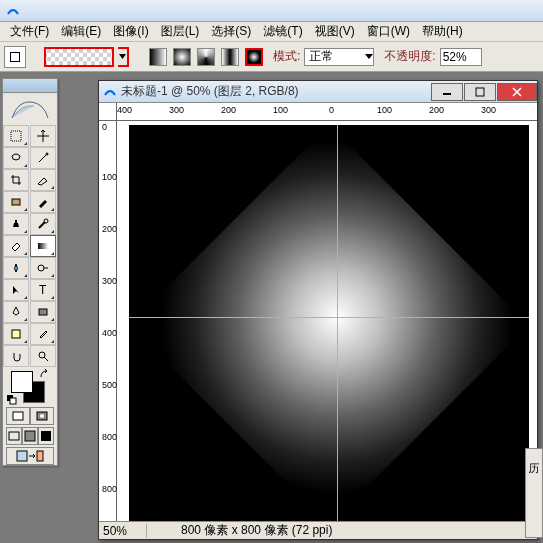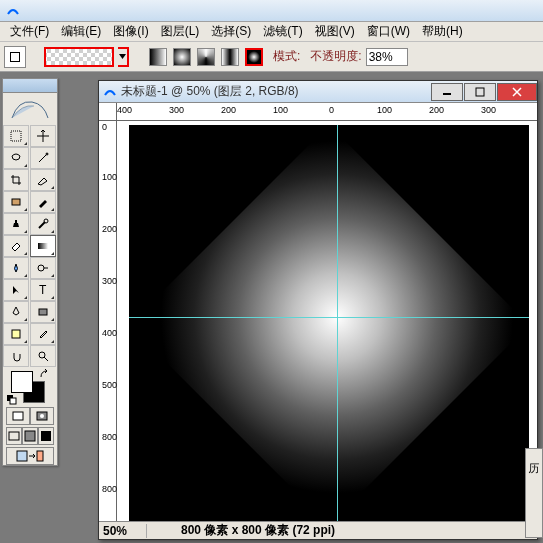--- a/index.html
+++ b/index.html
@@ -57,21 +57,21 @@
 .ruler-h { position: absolute; top: 0; left: 18px; right: 0; height: 18px; background: #fff; border-bottom: 1px solid #666; font-size: 9px; }
 .ruler-v { position: absolute; top: 18px; left: 0; width: 18px; background: #fff; border-right: 1px solid #666; bottom: 0; font-size: 9px; }
 .rtick-h { position: absolute; top: 2px; font-size: 9px; }
 .rtick-v { position: absolute; left: 3px; font-size: 9px; writing-mode: horizontal-tb; line-height: 1; }
 .canvas-area { position: absolute; top: 18px; left: 18px; right: 0; bottom: 0; background: #fff; overflow: hidden; }
 .canvas { position: absolute; top: 4px; left: 12px; width: 400px; height: 400px; background: #000; }
 .diamond { position: absolute; top: 0; left: 0; width: 100%; height: 100%; background: radial-gradient(ellipse 55% 55% at 52% 48%, #fff 0%, #c0c0c0 20%, #606060 45%, #202020 65%, #000 80%); clip-path: polygon(50% 0%, 100% 50%, 50% 100%, 0% 50%); }
 .guide-v { position: absolute; top: 0; bottom: 0; left: 52%; width: 1px; background: #5fd4d4; }
 .guide-h { position: absolute; left: 0; right: 0; top: 48%; height: 1px; background: #5fd4d4; }
 
-.doc-status { height: 18px; background: #e8e4dc; border-top: 1px solid #888; display: flex; align-items: center; font-size: 11px; font-weight: bold; }
+.doc-status { height: 18px; background: #e8e4dc; border-top: 1px solid #888; display: flex; align-items: center; font-size: 11px; }
 .zoom { width: 48px; border-right: 1px solid #aaa; padding-left: 4px; }
 .docinfo { padding-left: 6px; margin-left: 28px; }
 
 .palette-edge { position: absolute; right: 0; top: 448px; width: 18px; height: 90px; background: #eae7e0; border: 1px solid #888; }
 .palette-tab { writing-mode: vertical-rl; font-size: 11px; padding-top: 6px; text-align: center; }
 
 svg { display: block; }
 </style>
 </head>
 <body>
@@ -110,23 +110,29 @@
         <path d="M0 0 L7 0 L3.5 5 Z" fill="#000"></path>
       </svg>
   </span>
   <span style="width:10px"></span>
   <span class="gtype gt1"></span>
   <span class="gtype gt2"></span>
   <span class="gtype gt3"></span>
   <span class="gtype gt4"></span>
   <span class="gtype gt5"></span>
   <span class="label">模式:</span>
+  <span class="mode-select">
+    <span>正常</span>
+    <svg width="8" height="5" viewBox="0 0 8 5">
+        <path d="M0 0 L8 0 L4 5 Z" fill="#000"></path>
+      </svg>
+  </span>
   <span class="label">不透明度:</span>
   <span class="opacity-box">
-    <span>38%</span>
+    <span>52%</span>
   </span>
 </div>
 
 <div class="main"></div>
 
 <div class="toolbox">
   <div class="toolbox-title"></div>
   <div class="feather">
     <svg viewBox="0 0 44 26">
         <path d="M4 22 Q10 4 24 6 Q36 8 40 22" stroke="#4a6a8a" fill="none" stroke-width="1"></path>

